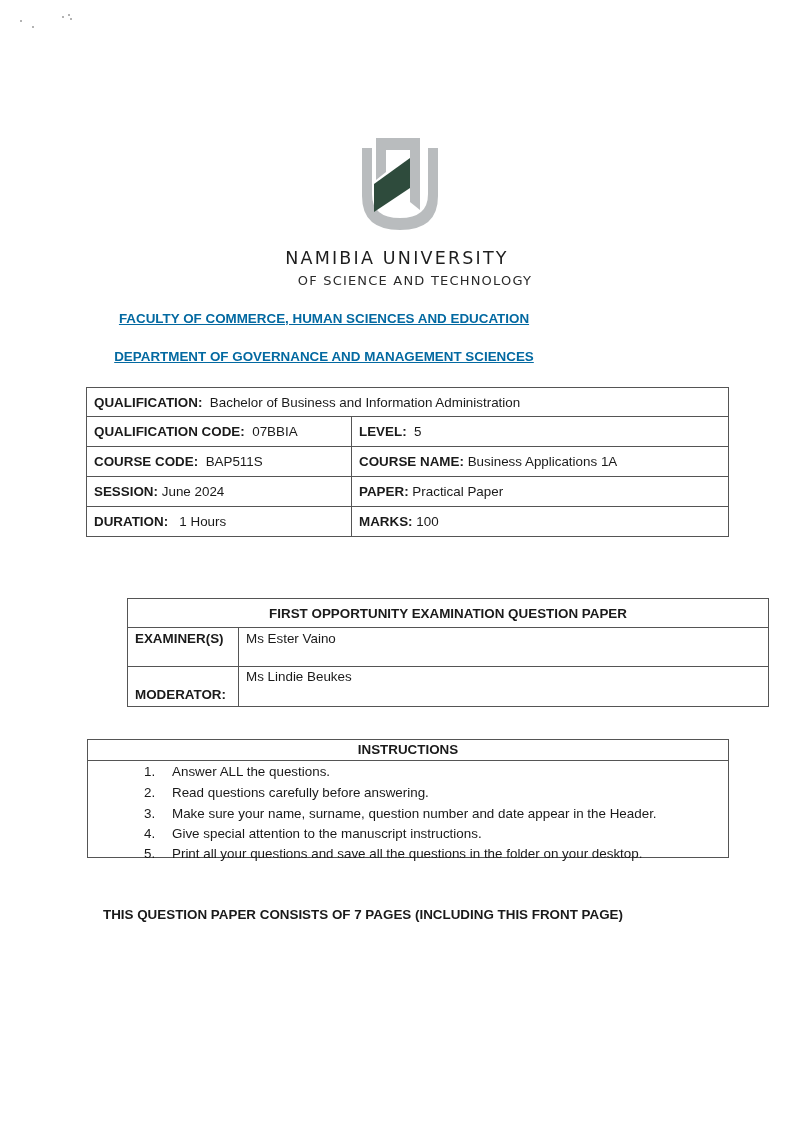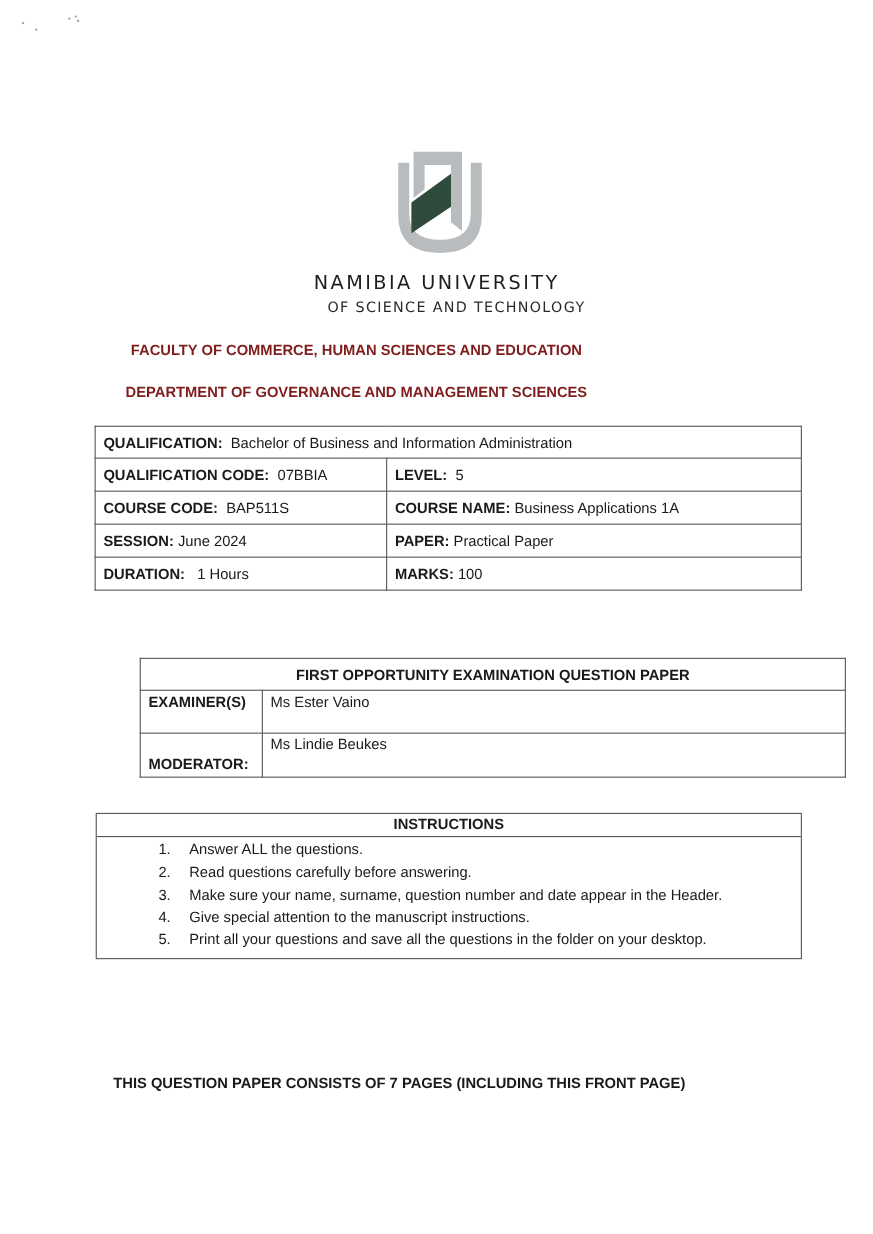--- a/index.html
+++ b/index.html
@@ -10,48 +10,48 @@
   .speck { position: absolute; width: 2px; height: 2px; background: #9a9a9a; border-radius: 1px; }
 
   .logo { left: 356px; top: 132px; width: 88px; height: 100px; }
 
   .uni-name { left: 0; width: 794px; top: 248px; text-align: center;
               font-family: "DejaVu Sans", sans-serif; font-size: 17.5px; letter-spacing: 2.2px;
               font-weight: normal; color: #1e1e1e; }
   .uni-sub { left: 18px; width: 794px; top: 273px; text-align: center;
              font-family: "DejaVu Sans", sans-serif; font-size: 13px; letter-spacing: 1.2px; color: #2a2a2a; }
 
-  .heading { left: 0; width: 648px; text-align: center; font-weight: bold; font-size: 13.4px; color: #7f1d1d; }
+  .heading { left: 0; width: 648px; text-align: center; font-weight: bold; font-size: 13.4px; color: #0369a1; text-decoration: underline; }
   .faculty { top: 311px; }
   .department { top: 349px; }
 
   table { border-collapse: collapse; font-size: 13.4px; }
   .info-table { left: 86px; top: 387px; width: 643px; }
   .info-table td { border: 1px solid #555; padding: 0 7px; height: 29px; vertical-align: middle; margin-left: 28px; }
   .info-table tr.r1 td { height: 28px; }
   .info-table td.left { width: 250px; }
   b { font-weight: bold; }
 
   .exam-table { left: 87px; top: 598px; width: 642px; margin-left: 40px; }
   .exam-table td { border: 1px solid #555; padding: 0 7px; font-size: 13.4px; }
   .exam-table .title-cell { text-align: center; font-weight: bold; height: 28px; }
   .exam-table .label-cell { width: 96px; font-weight: bold; }
   .exam-table .ex-row td { height: 35px; vertical-align: top; padding-top: 3px; }
   .exam-table .mod-row td { height: 35px; }
   .exam-table .mod-row td.label-cell { vertical-align: bottom; padding-bottom: 4px; }
   .exam-table .mod-row td.val { vertical-align: top; padding-top: 2px; }
 
-  .instr-box { left: 87px; top: 739px; width: 642px; height: 133px; border: 1px solid #555; box-sizing: border-box; }
+  .instr-box { left: 87px; top: 739px; width: 642px; height: 119px; border: 1px solid #555; box-sizing: border-box; }
   .instr-title { height: 20px; border-bottom: 1px solid #555; text-align: center; font-weight: bold; font-size: 13.4px; line-height: 20px; }
   .instr-list { list-style: none; margin: 0; padding: 0; position: absolute; left: 0; top: 21px; }
   .instr-item { position: relative; font-size: 13.4px; height: 21px; line-height: 21px; }
   .instr-item .num { position: absolute; left: 56px; width: 20px; }
   .instr-item .txt { position: absolute; left: 84px; white-space: nowrap; }
 
-  .footer-note { left: 0; width: 726px; top: 977px; text-align: center; font-weight: bold; font-size: 13.4px; }
+  .footer-note { left: 0; width: 726px; top: 907px; text-align: center; font-weight: bold; font-size: 13.4px; }
 </style>
 </head>
 <body>
 
 <div class="abs specks">
   <span class="speck" style="left:2px;top:8px"></span>
   <span class="speck" style="left:14px;top:14px"></span>
   <span class="speck" style="left:44px;top:4px"></span>
   <span class="speck" style="left:50px;top:2px"></span>
   <span class="speck" style="left:52px;top:6px"></span>

